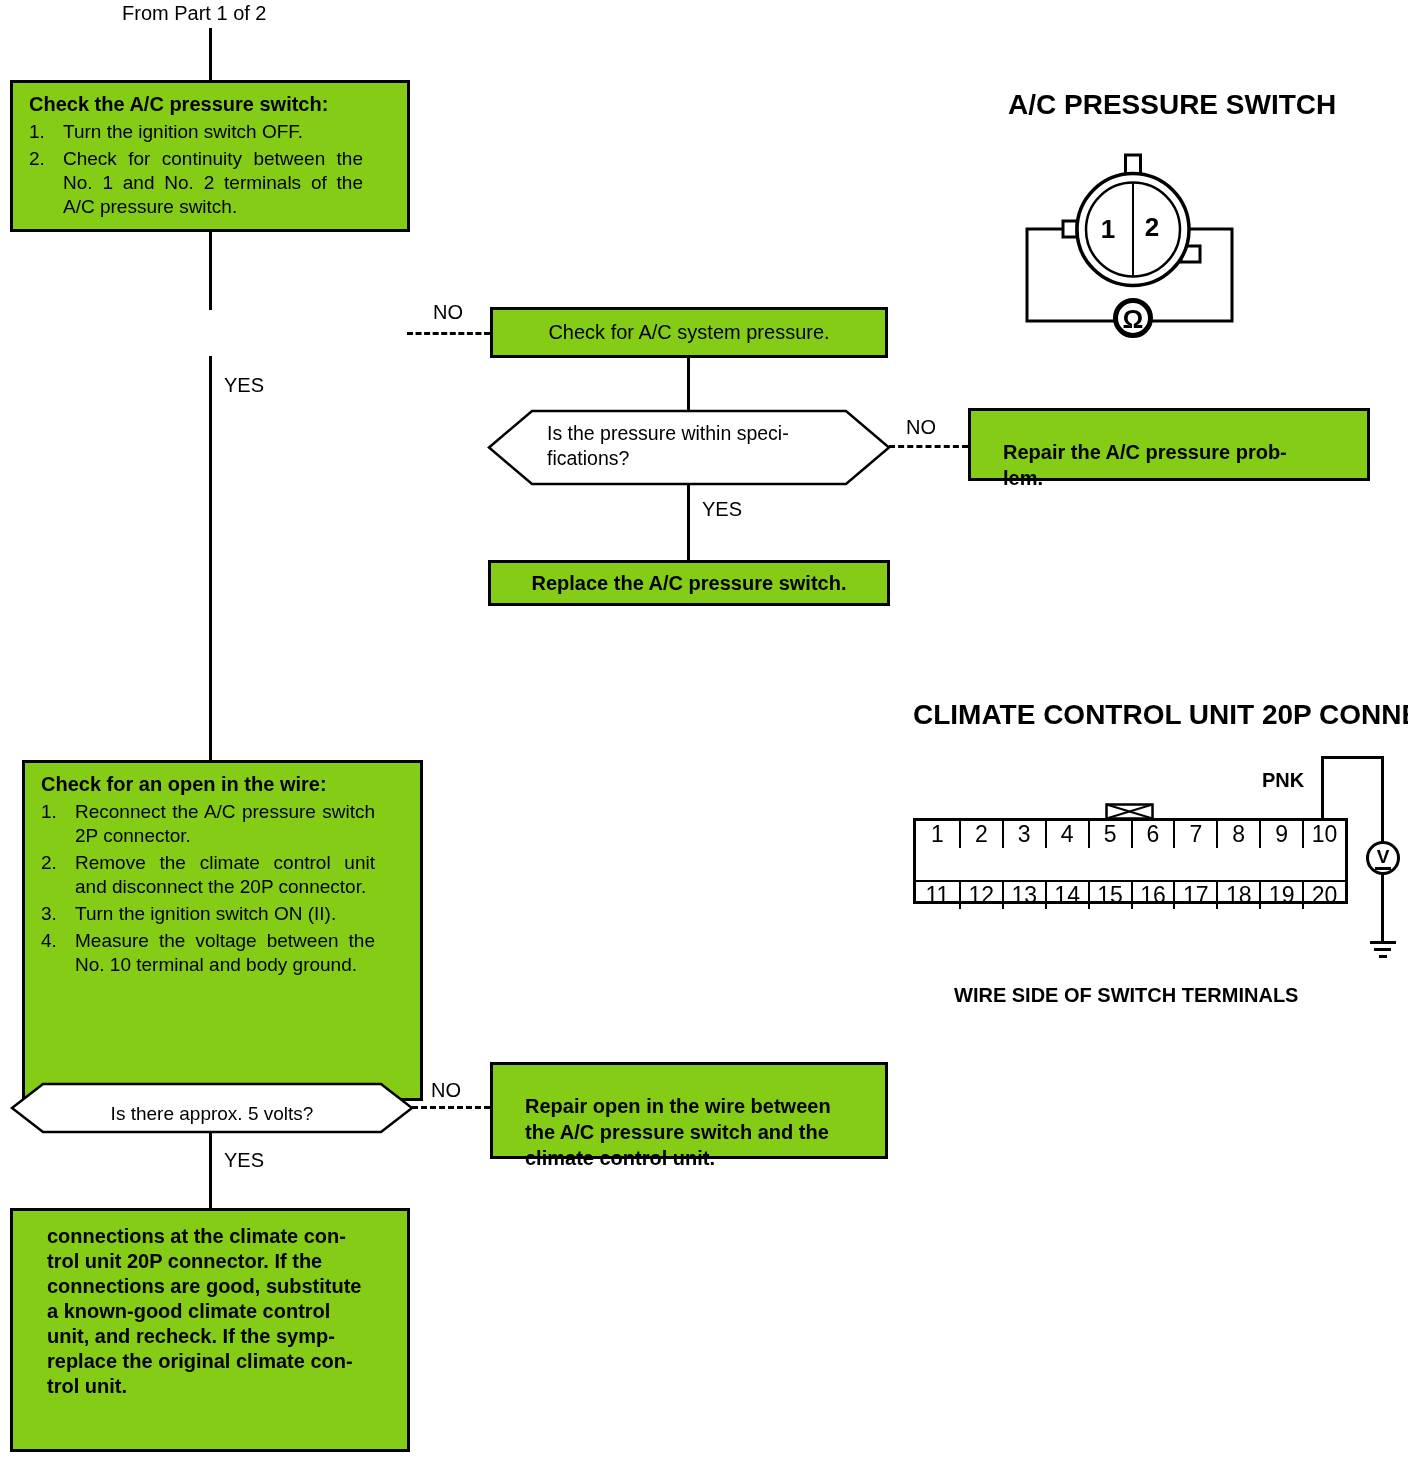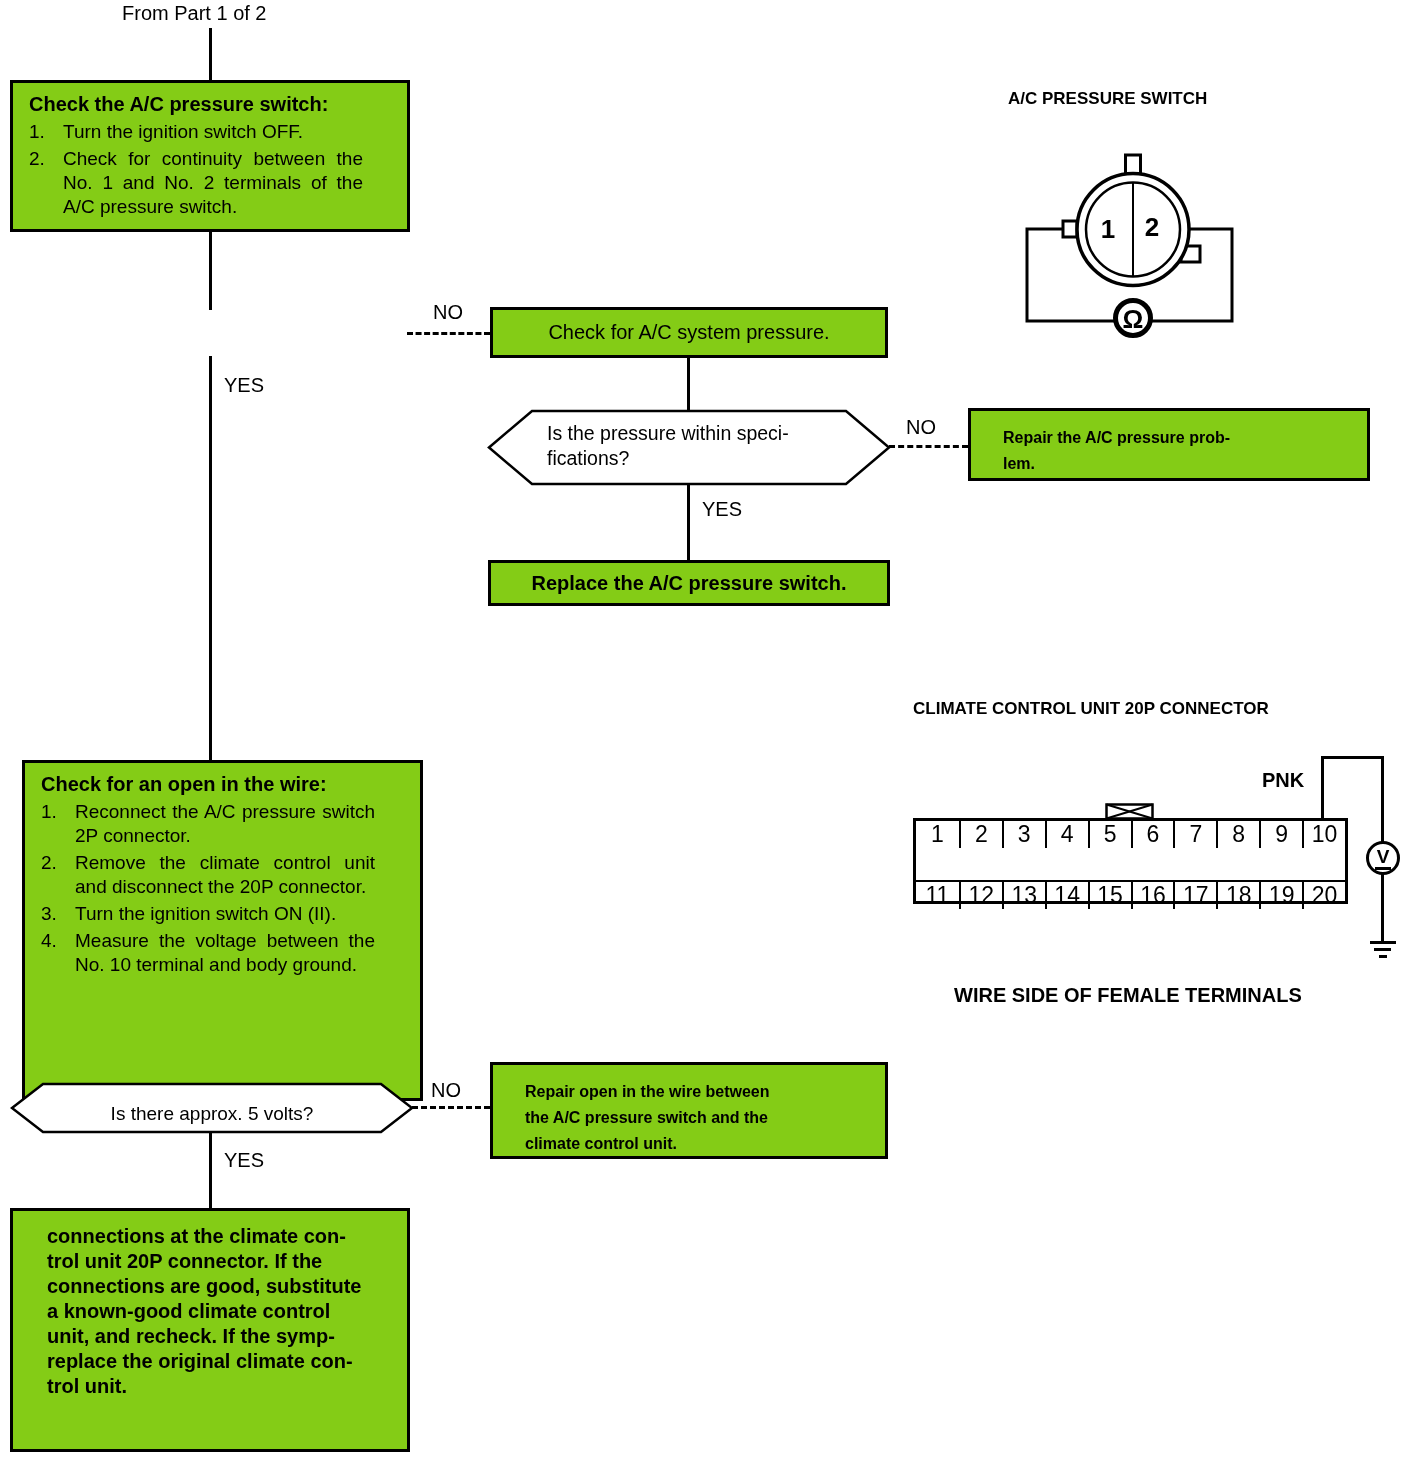--- a/index.html
+++ b/index.html
@@ -16,24 +16,24 @@
   .proc { padding:10px 12px 0 16px; }
   .proc-title { font-weight:bold; font-size:20px; margin-bottom:4px; }
   .item { display:flex; font-size:19px; line-height:24px; margin-top:3px; }
   .item-num { width:34px; flex:none; }
   .item-text { width:300px; text-align:justify; }
   .hexwrap { position:absolute; }
   .hexwrap svg { display:block; }
   .hexlabel { position:absolute; inset:0; display:flex; align-items:center; justify-content:center; font-size:19px; }
   .hexlabel-left { position:absolute; left:60px; top:12px; font-size:19.5px; line-height:25px; text-align:left; }
   .action-center { display:flex; align-items:center; justify-content:center; font-size:20px; text-align:center; }
-  .action-lines { padding:14px 10px 0 32px; font-weight:bold; font-size:16px; line-height:26px; }
+  .action-lines { padding:28px 10px 0 32px; font-weight:bold; font-size:20px; line-height:26px; }
   .b3 { padding:13px 14px 0 34px; }
   .b3line { font-weight:bold; font-size:20px; line-height:25px; }
-  .fig-title { position:absolute; font-weight:bold; font-size:17px; white-space:nowrap; }
+  .fig-title { position:absolute; font-weight:bold; font-size:28px; white-space:nowrap; }
   .cgrid { position:absolute; left:913px; top:818px; width:435px; height:86px;
            border:3px solid #000; display:grid; grid-template-columns:repeat(10,1fr); grid-template-rows:1fr 1fr; background:#fff; }
   .cell { display:flex; align-items:center; justify-content:center; font-size:23px; }
   .cell:not(:nth-child(10n+1)) { border-left:2.5px solid #000; }
   .cell:nth-child(n+11) { border-top:2.5px solid #000;margin-top:32px; }
   .voltmeter { position:absolute; left:1366px; top:841px; width:34px; height:34px;
                border:3px solid #000; border-radius:50%; background:#fff;
                display:flex; align-items:center; justify-content:center; }
   .voltmeter span { font-weight:bold; font-size:19px; line-height:1; border-bottom:3px solid #000; padding:0 2px 1px 2px; }
   .gline { position:absolute; height:3px; background:#000; }
@@ -199,15 +199,15 @@
     <div class="cell">13</div>
     <div class="cell">14</div>
     <div class="cell">15</div>
     <div class="cell">16</div>
     <div class="cell">17</div>
     <div class="cell">18</div>
     <div class="cell">19</div>
     <div class="cell">20</div>
   </div>
 
-  <div class="fig-title" style="left:954px;top:984px;font-size:20px">WIRE SIDE OF FEMALE TERMINALS</div>
+  <div class="fig-title" style="left:954px;top:984px;font-size:20px">WIRE SIDE OF SWITCH TERMINALS</div>
 
 </div>
 
 </body></html>

